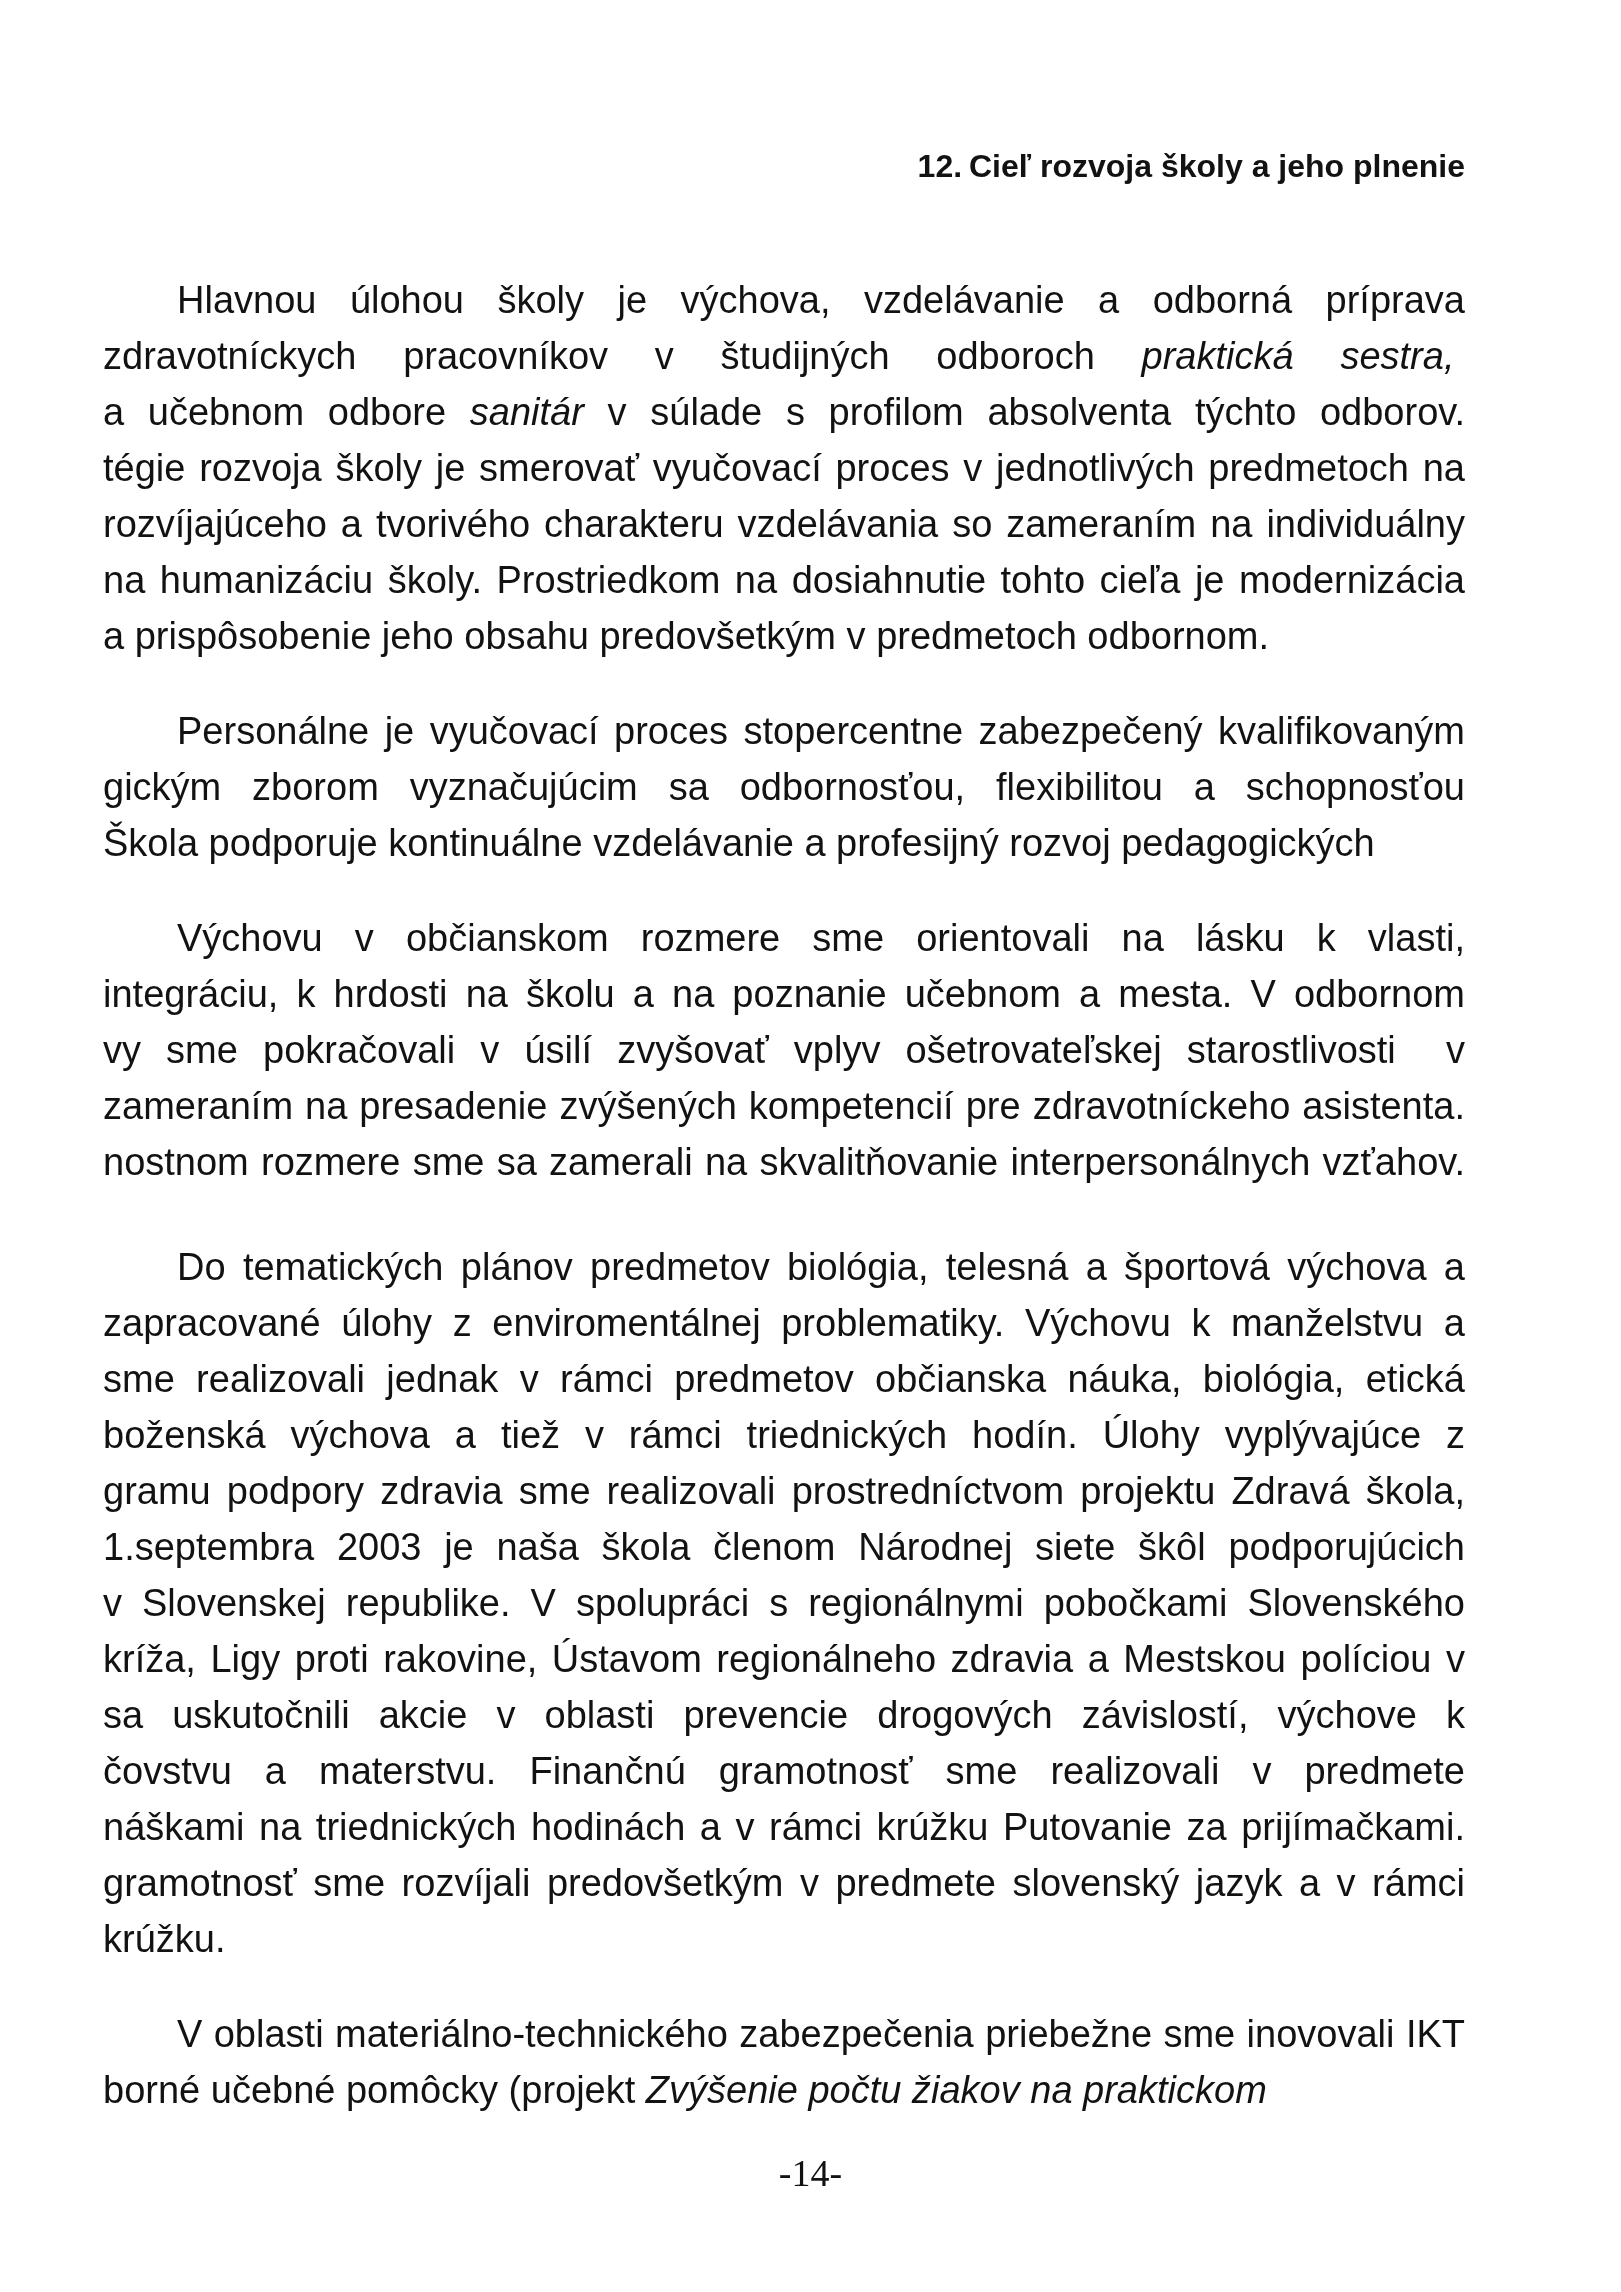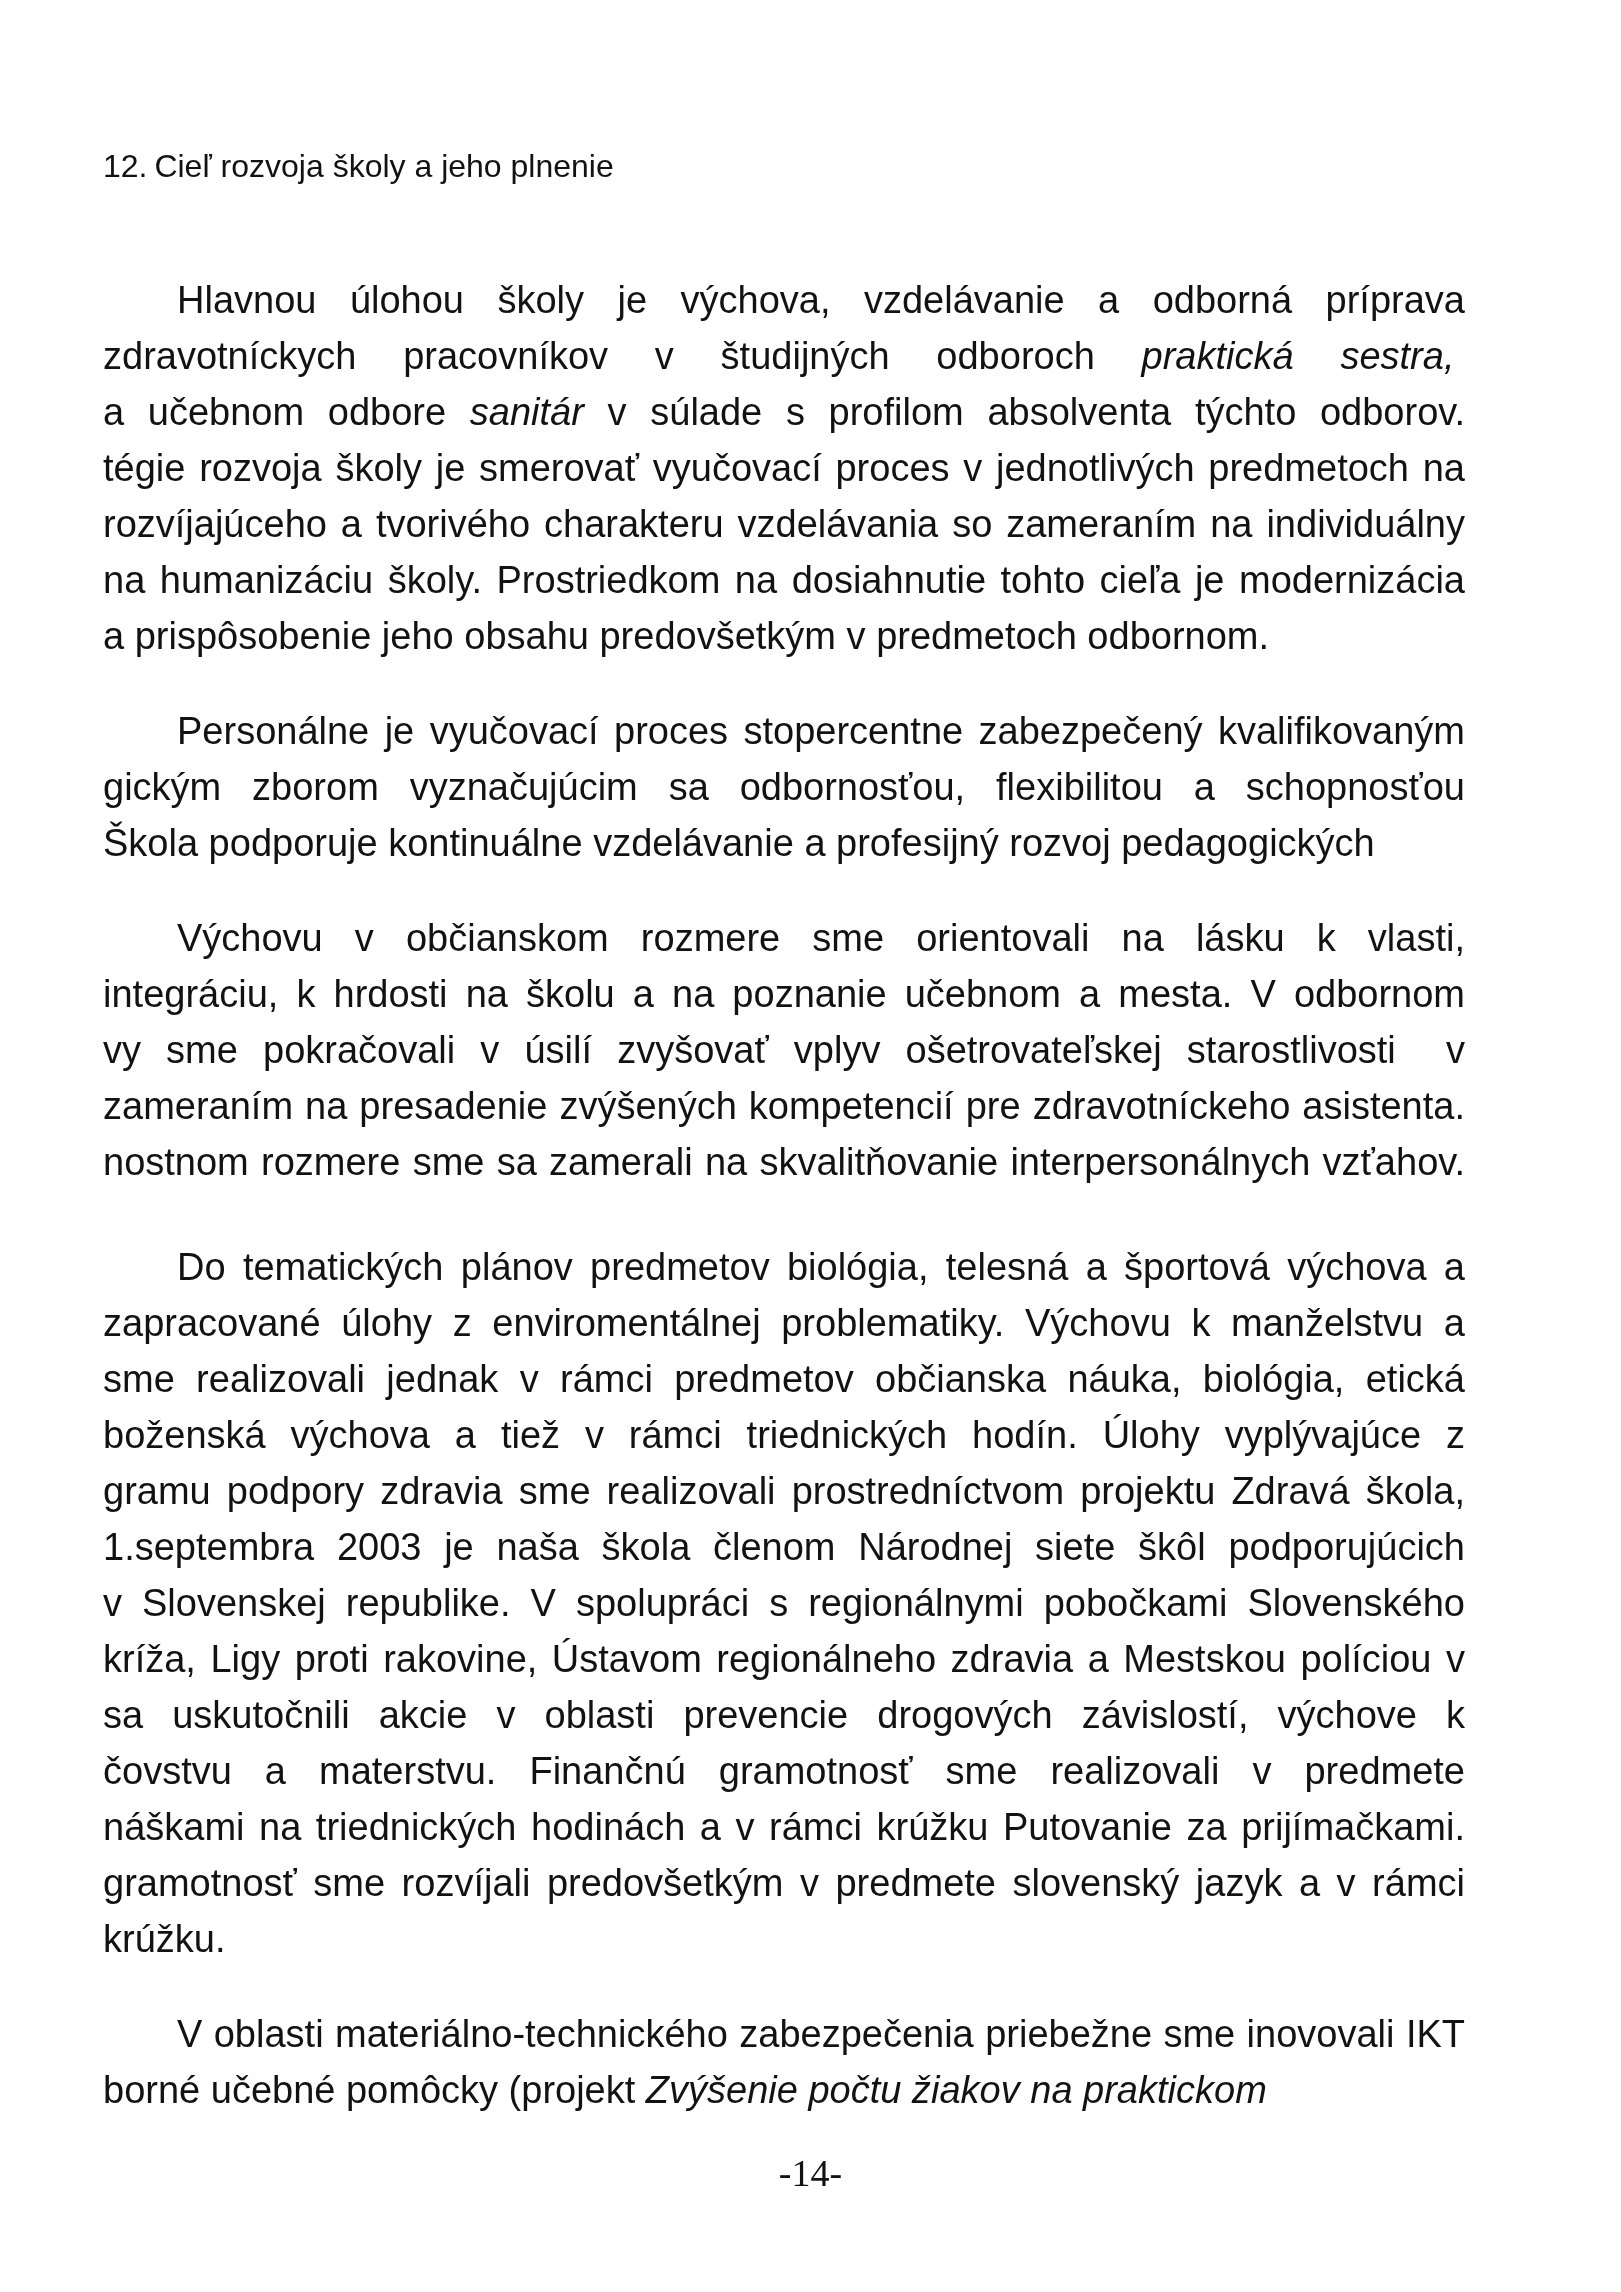--- a/index.html
+++ b/index.html
@@ -10,24 +10,25 @@
     font-family: "Liberation Sans", sans-serif;
     position: relative;
     overflow: hidden;
   }
   .content {
     position: absolute;
     left: 103px; top: 147px;
     width: 1362px;
   }
   .heading {
-    font-weight: normal;
+    font-weight: bold;
     font-size: 32px;
     line-height: 39px;
     white-space: nowrap;
+    text-align: right;
   }
   .heading .num { margin-right: 6.9px; }
   .body-text { }
   .para { margin: 0; }
   .body-text > .para { margin-top: 39px; }
   .body-text > .para:first-child { margin-top: 86px; }
   .body-text > .para.extra-gap { margin-top: 49px; }
   .line {
     font-size: 38px;
     line-height: 56px;

